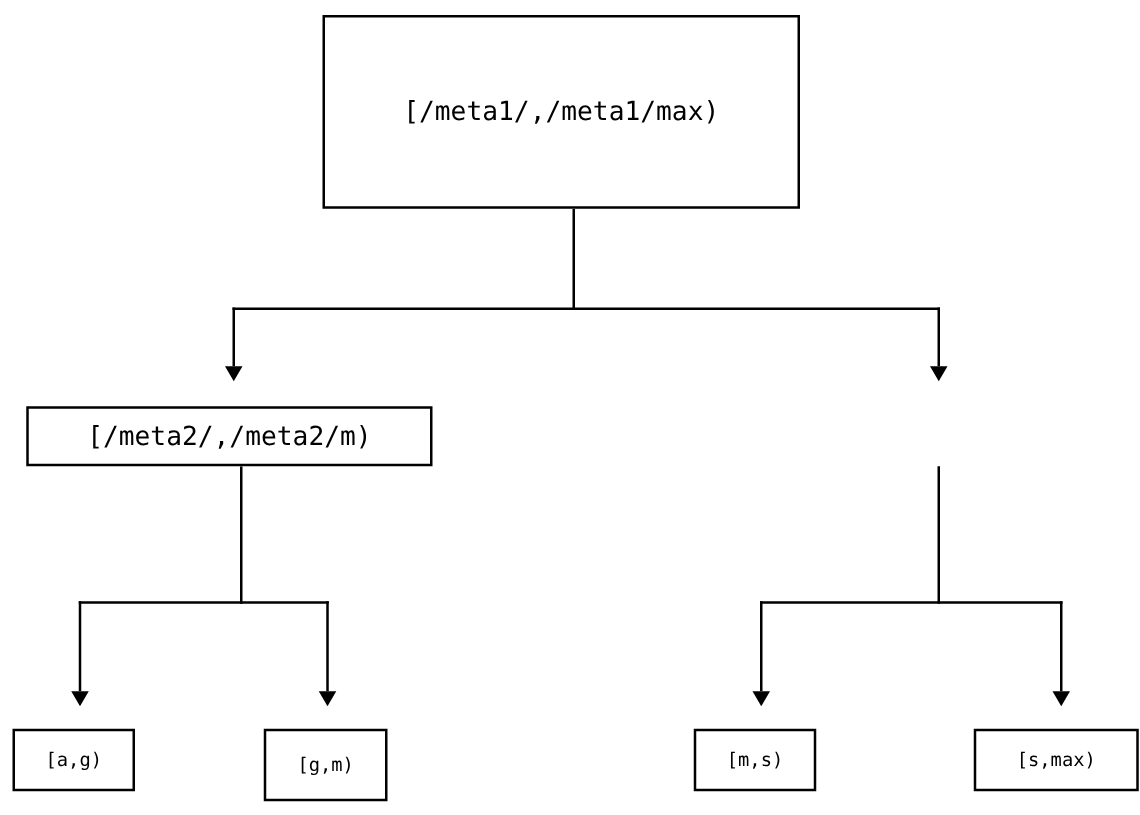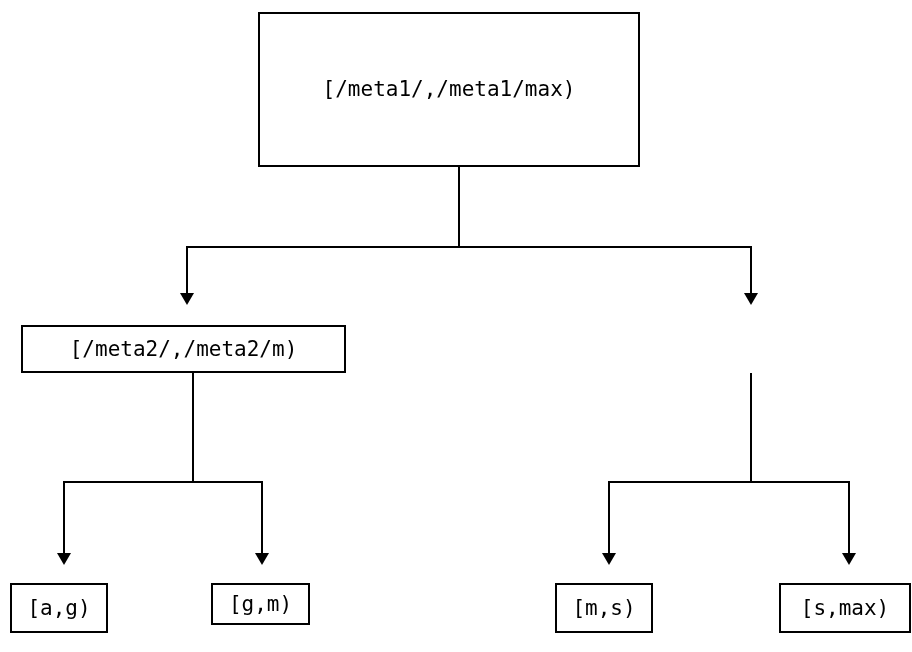--- a/index.html
+++ b/index.html
@@ -29,21 +29,21 @@
     color: #000000;
     white-space: pre;
   }
   .node-label {
     display: block;
     line-height: 1;
     letter-spacing: 0px;
   }
   .node.level-0 .node-label { font-size: 21px; }
   .node.level-1 .node-label { font-size: 21px; }
-  .node.level-2 .node-label { font-size: 21px; }
+  .node.level-2 .node-label { font-size: 15px; }
 
   .edge-line {
     position: absolute;
     background: #000000;
   }
   .edge-v { width: 2px; }
   .edge-h { height: 2px; }
 
   .arrow-head {
     position: absolute;
@@ -86,21 +86,21 @@
 
   <div class="node level-1" style="left:21px; top:325px; width:325px; height:48px;">
     <span class="node-label">[/meta2/,/meta2/m)</span>
   </div>
 
 
   <div class="node level-2" style="left:10px; top:583px; width:98px; height:50px;">
     <span class="node-label">[a,g)</span>
   </div>
 
-  <div class="node level-2" style="left:211px; top:583px; width:99px; height:42px;">
+  <div class="node level-2" style="left:211px; top:583px; width:99px; height:58px;">
     <span class="node-label">[g,m)</span>
   </div>
 
   <div class="node level-2" style="left:555px; top:583px; width:98px; height:50px;">
     <span class="node-label">[m,s)</span>
   </div>
 
   <div class="node level-2" style="left:779px; top:583px; width:132px; height:50px;">
     <span class="node-label">[s,max)</span>
   </div>

